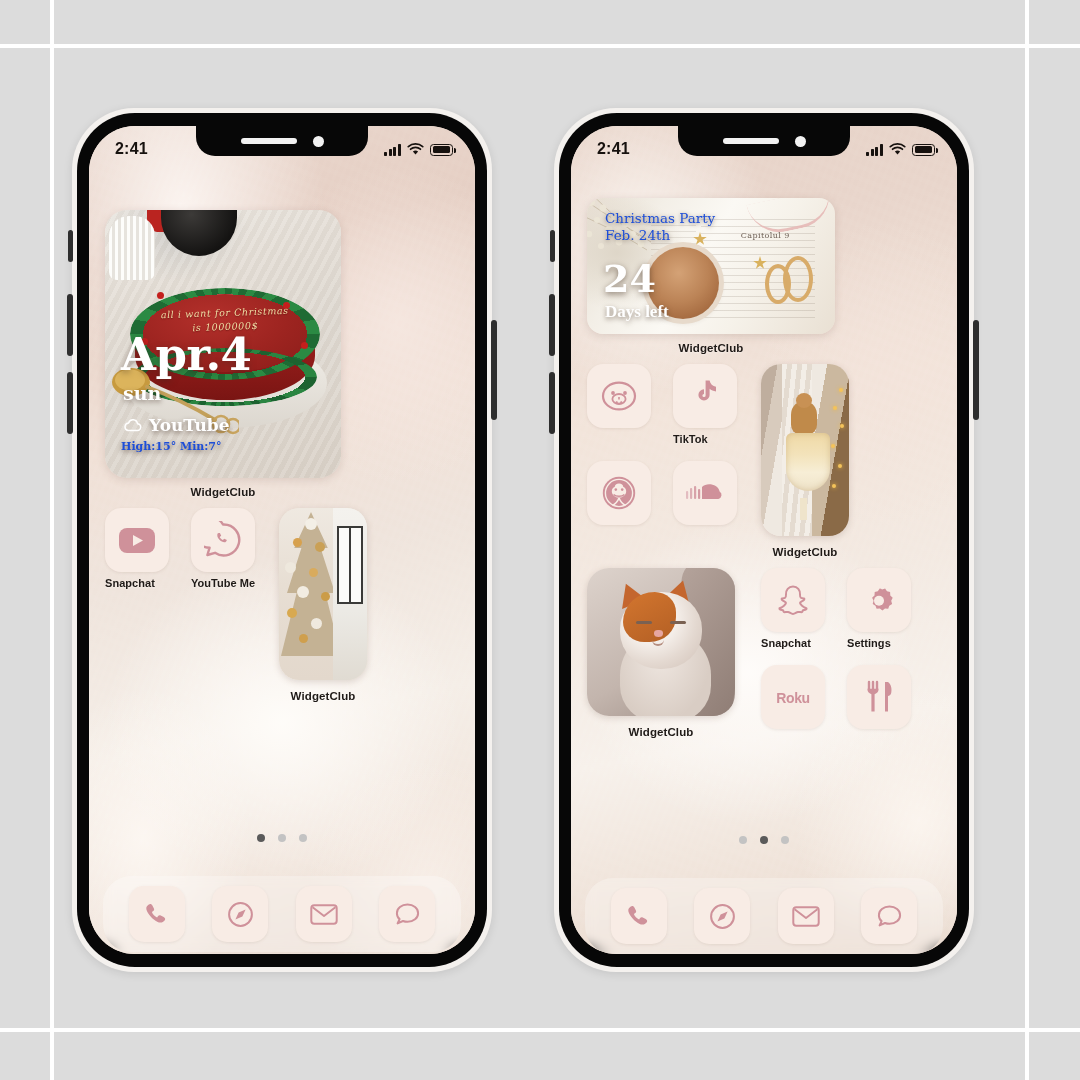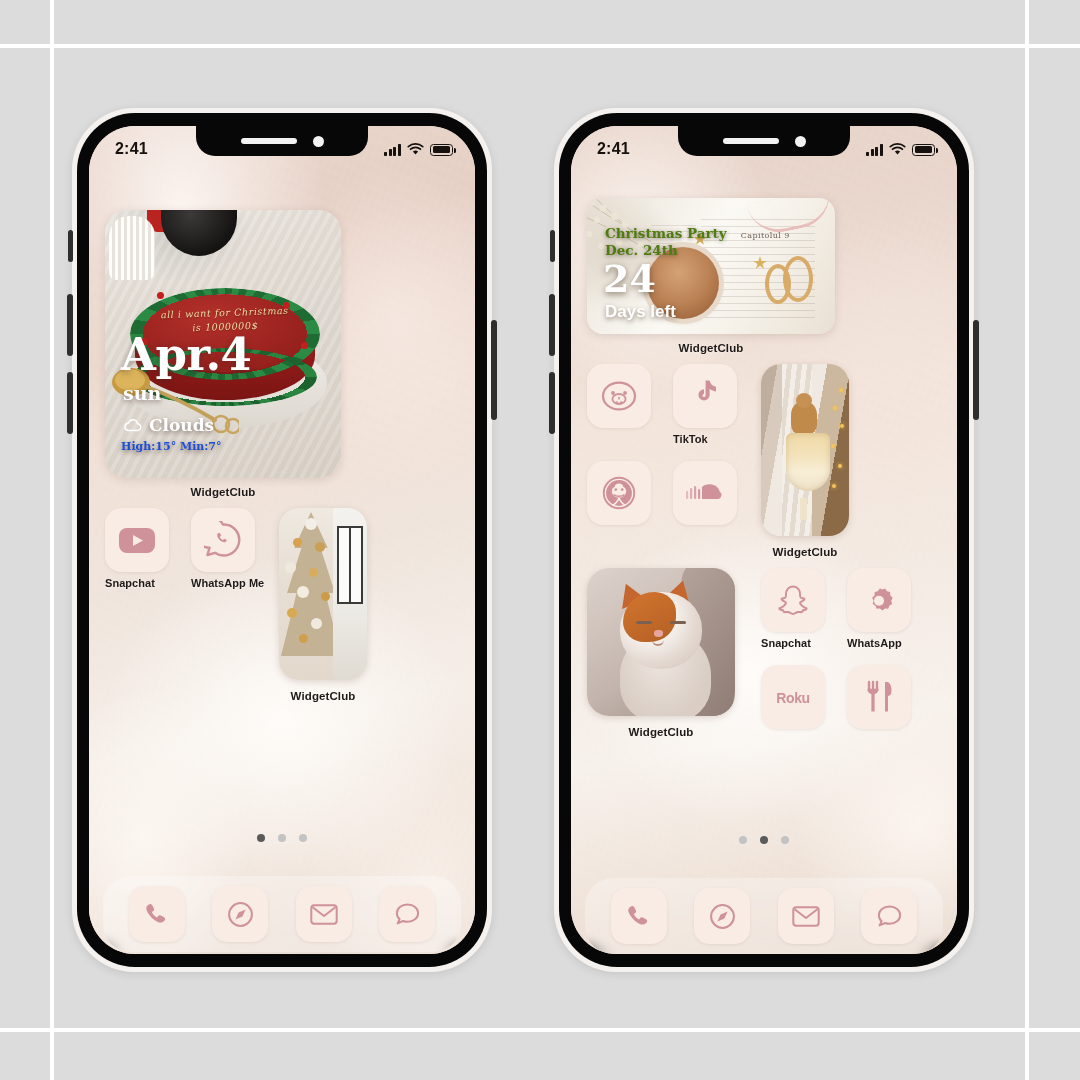--- a/index.html
+++ b/index.html
@@ -288,28 +288,28 @@
   .coffee { position:absolute; left:24%; top:36%; width:72px; height:72px; border-radius:50%;
     background: radial-gradient(circle at 44% 36%, #d4a276 0%, #bb8356 48%, #a96f44 72%, #8e5c37 100%);
     box-shadow: 0 0 0 5px #e7dacb, 0 2px 6px rgba(80,55,35,.3); }
   .glasses { position:absolute; right:2px; top:-2px; width:84px; height:34px;
     border-bottom: 3px solid #e6b9b6; border-radius: 0 0 40px 40px; transform: rotate(-12deg); opacity:.9;}
   .hoop { position:absolute; border: 4px solid #d8ab69; border-radius:50%; }
   .flowers { position:absolute; left:-6px; top:-4px; width:118px; height:96px; opacity:.92; }
   .star { position:absolute; width:14px; height:14px; background:#d9b25e;
     clip-path: polygon(50% 0%,61% 35%,98% 35%,68% 57%,79% 91%,50% 70%,21% 91%,32% 57%,2% 35%,39% 35%); }
 
-  .xm-title { position:absolute; left:18px; top:27px;
-    font-family:"DejaVu Serif", serif; font-weight:700; font-size:13.5px; color:#4d7c0f;
+  .xm-title { position:absolute; left:18px; top:12px;
+    font-family:"DejaVu Serif", serif; font-weight:400; font-size:13.5px; color:#1d4ed8;
     line-height:1.28; text-shadow:0 1px 4px rgba(70,50,35,.6); }
   .xm-num { position:absolute; left:16px; top:62px;
     font-family:"DejaVu Serif", serif; font-weight:700; font-size:38px; color:#fff;
     line-height:1; text-shadow:0 2px 6px rgba(70,50,35,.6); }
   .xm-days { position:absolute; left:18px; top:104px;
-    font-family:Liberation Sans, sans-serif; font-weight:700; font-size:17px; color:#fff;
+    font-family:Liberation Serif, serif; font-weight:700; font-size:17px; color:#fff;
     text-shadow:0 2px 5px rgba(70,50,35,.6); }
 
   .p2 .wc-label-1 { position:absolute; left:16px; top:210px; width:248px; }
 
   .p2 .grid-left2 {
     position:absolute; left:16px; top:238px;
     display:grid; grid-template-columns:64px 64px; column-gap:22px; row-gap:16px;
   }
   .p2 .dessert-widget {
     position:absolute; left:190px; top:238px;
@@ -439,21 +439,21 @@
               <circle cx="122" cy="66" r="7" stroke="#c8a45f" stroke-width="2.4" fill="none"></circle>
             </svg>
 
             <div class="cake-overlay">
               <div class="dec-big">Apr.4</div>
               <div class="dec-sun">sun</div>
               <div class="dec-cond">
                 <svg width="19" height="13" viewBox="0 0 19 13">
                   <path d="M5 11.5 h9.2 a3.4 3.4 0 0 0 .3 -6.8 A4.6 4.6 0 0 0 5.6 4 A3.8 3.8 0 0 0 5 11.5 Z" fill="none" stroke="#ffffff" stroke-width="1.5" stroke-linejoin="round"></path>
                 </svg>
-                <span>Clouds</span>
+                <span>YouTube</span>
               </div>
               <div class="dec-hl">High:15° Min:7°</div>
             </div>
           </div>
           <div class="widget-label wc-label-1">WidgetClub</div>
 
           <div class="grid-left">
 
             <div>
               <div class="tile">
@@ -465,21 +465,21 @@
               <div class="app-label">Snapchat</div>
             </div>
 
             <div>
               <div class="tile">
                 <svg width="38" height="38" viewBox="0 0 38 38">
                   <path d="M19 3.5 a15.5 15.5 0 1 0 -13.4 23.2 L3.4 34 l7.6 -2.2 A15.5 15.5 0 1 0 19 3.5 Z" fill="none" stroke="#cf919a" stroke-width="2.4" stroke-linejoin="round"></path>
                   <path d="M13.6 12.4 c -.8 1.6 -.2 4.2 1.6 6.2 c 1.9 2.1 4.5 3.1 6.1 2.6 c .8 -.3 1.4 -1.3 1.6 -2.1 l -2.6 -1.4 l -1.5 1.4 c -1.1 -.5 -2.5 -1.8 -3.1 -3 l 1.5 -1.4 l -1.3 -2.7 c -.8 .1 -1.9 .3 -2.3 .4 Z" fill="#cf919a"></path>
                 </svg>
               </div>
-              <div class="app-label">WhatsApp Me</div>
+              <div class="app-label">YouTube Me</div>
             </div>
 
           </div>
 
           <div class="tree-widget">
             <div class="tree-img">
               <div class="tree-shape"></div>
               <div class="ornaments">
                 <i style="left:26px;top:10px;width:12px;height:12px;background:#f3efe6"></i>
                 <i style="left:14px;top:30px;width:9px;height:9px;background:#d7a14e"></i>
@@ -595,21 +595,21 @@
                   <circle cx="28" cy="36" r="3.8"></circle>
                 <circle cx="8" cy="40" r="3.2"></circle>
                   <circle cx="52" cy="40" r="3"></circle>
                   <circle cx="38" cy="48" r="3.4"></circle>
                 <circle cx="20" cy="52" r="3"></circle>
                   <circle cx="60" cy="50" r="3.2"></circle>
               </g>
             </svg>
             <div class="xm-title">
               <span>Christmas Party</span><br>
-              <span>Dec. 24th</span>
+              <span>Feb. 24th</span>
             </div>
             <div class="xm-num">24</div>
             <div class="xm-days">Days left</div>
           </div>
           <div class="widget-label wc-label-1">WidgetClub</div>
 
           <div class="grid-left2">
             <div>
               <div class="tile">
                 <svg width="38" height="32" viewBox="0 0 38 32">
@@ -704,21 +704,21 @@
               <div class="app-label">Snapchat</div>
             </div>
 
             <div>
               <div class="tile">
                 <svg width="34" height="34" viewBox="0 0 34 34">
                   <path d="M17 2 l3.1 1.3 l3-1 l1.9 2.7 l3.1 .8 l.2 3.2 l2.4 2.1 l-1.5 2.9 l.9 3.1 l-2.8 1.6 l-1.1 3 l-3.2 -.2 l-2.6 1.9 l-2.6 -1.9 l-3.2 .2 l-1.1 -3 l-2.8 -1.6 l.9 -3.1 l-1.5 -2.9 l2.4 -2.1 l.2 -3.2 l3.1 -.8 l1.9 -2.7 l3 1 Z" fill="#cf919a" transform="translate(0,3) scale(1,1.05)"></path>
                   <circle cx="17" cy="17.8" r="5" fill="#f8ece5"></circle>
                 </svg>
               </div>
-              <div class="app-label">WhatsApp</div>
+              <div class="app-label">Settings</div>
             </div>
 
             <div>
               <div class="tile">
                 <svg width="48" height="18" viewBox="0 0 48 18">
                   <text x="24" y="14.5" text-anchor="middle" font-family="'Liberation Sans', sans-serif" font-size="14" font-weight="700" letter-spacing="-.4" fill="#cf919a">Roku</text>
                 </svg>
               </div>
               <div class="app-label empty"></div>
             </div>

